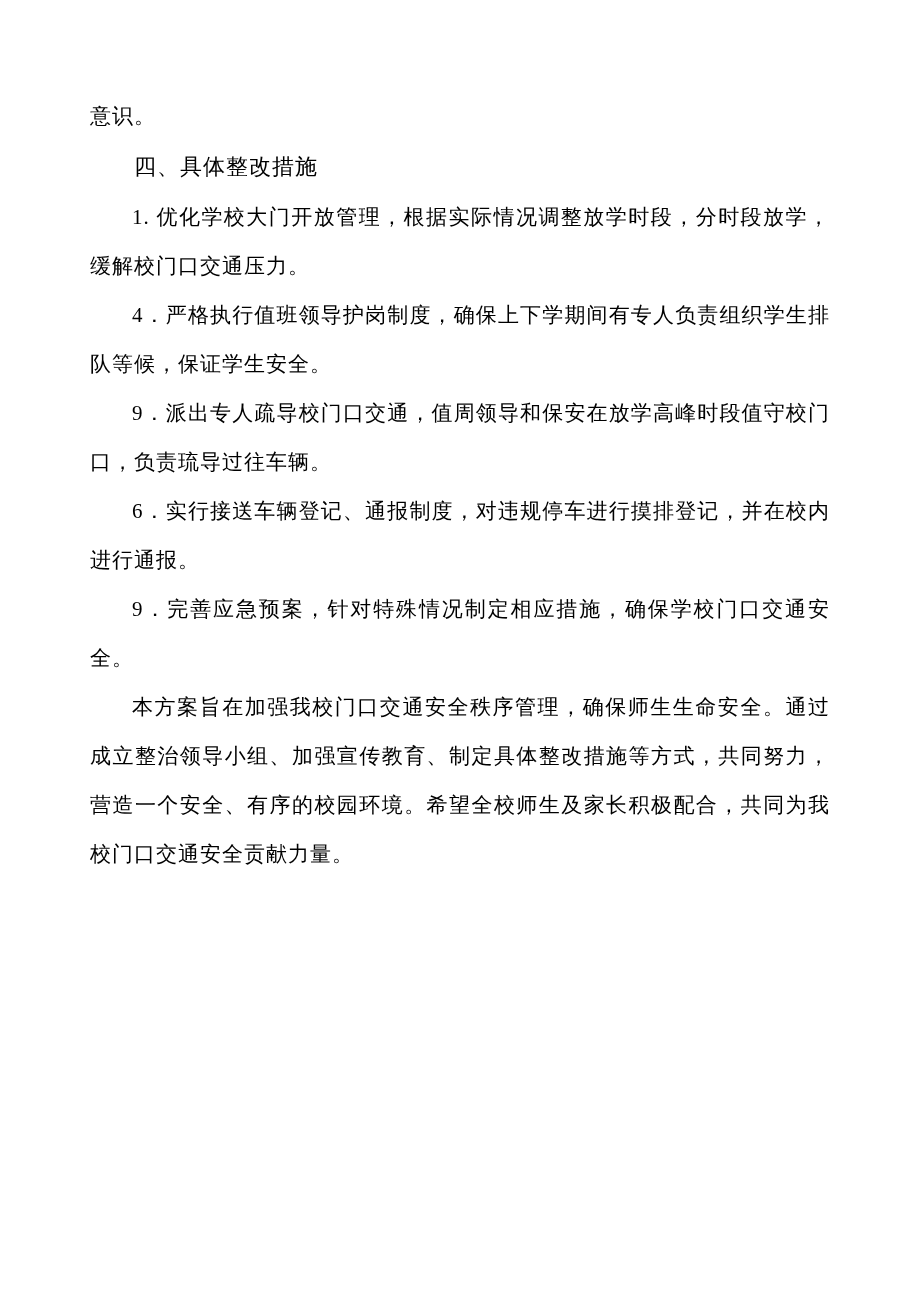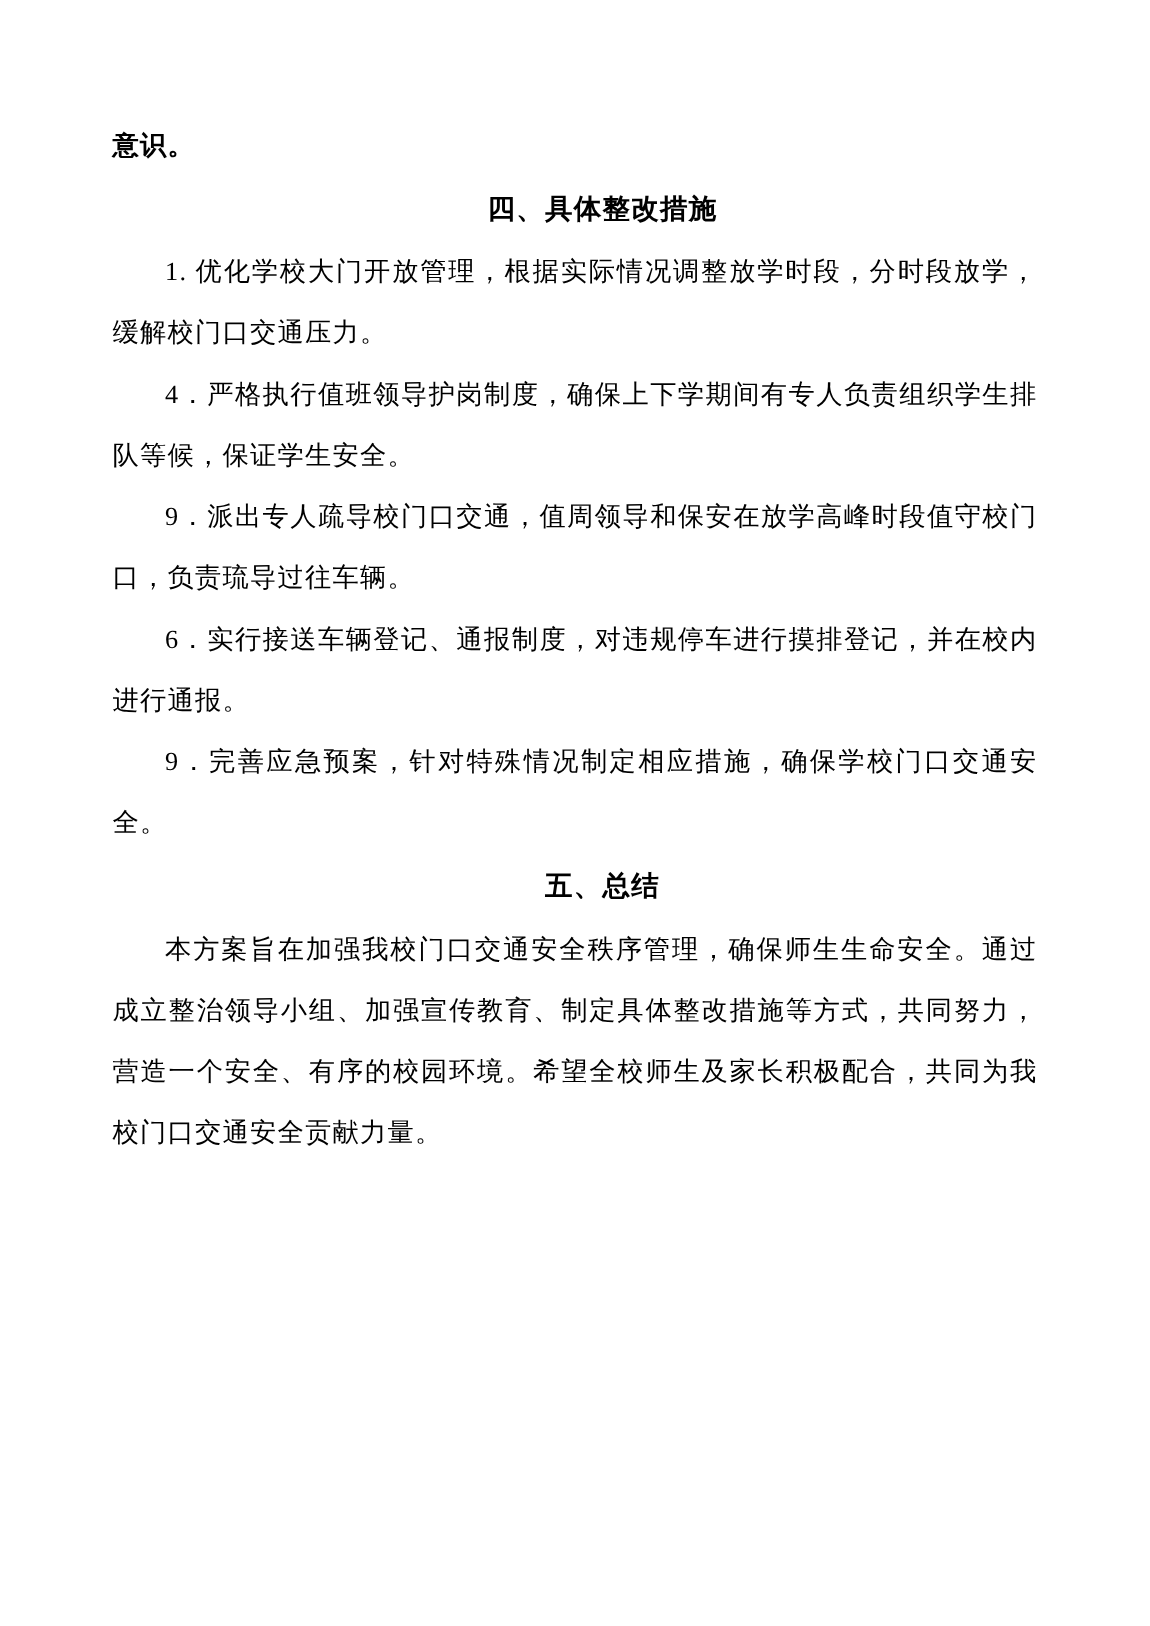--- a/index.html
+++ b/index.html
@@ -26,29 +26,28 @@
     font-size: 21px;
     line-height: 49px;
     text-align: justify;
     letter-spacing: 1px;
   }
   p.indent {
     text-indent: 2em;
   }
   p.no-indent {
     text-indent: 0;
-    font-weight: bold;
   }
   p.heading {
     margin: 0;
     font-size: 22px;
     line-height: 52px;
-    font-weight: bold;
+    font-weight: normal;
     text-indent: 2em;
-    text-align: center;
+    text-align: left;
     letter-spacing: 1px;
   }
 </style>
 </head>
 <body>
 
 <div class="page">
 
   <p class="body-para no-indent">意识。</p>
 
@@ -58,17 +57,16 @@
 
   <p class="body-para indent">4．严格执行值班领导护岗制度，确保上下学期间有专人负责组织学生排队等候，保证学生安全。</p>
 
   <p class="body-para indent">9．派出专人疏导校门口交通，值周领导和保安在放学高峰时段值守校门口，负责琉导过往车辆。</p>
 
   <p class="body-para indent">6．实行接送车辆登记、通报制度，对违规停车进行摸排登记，并在校内进行通报。</p>
 
 
   <p class="body-para indent">9．完善应急预案，针对特殊情况制定相应措施，确保学校门口交通安全。</p>
 
-  <p class="heading">五、总结</p>
 
   <p class="body-para indent">本方案旨在加强我校门口交通安全秩序管理，确保师生生命安全。通过成立整治领导小组、加强宣传教育、制定具体整改措施等方式，共同努力，营造一个安全、有序的校园环境。希望全校师生及家长积极配合，共同为我校门口交通安全贡献力量。</p>
 
 </div>
 
 </body></html>

